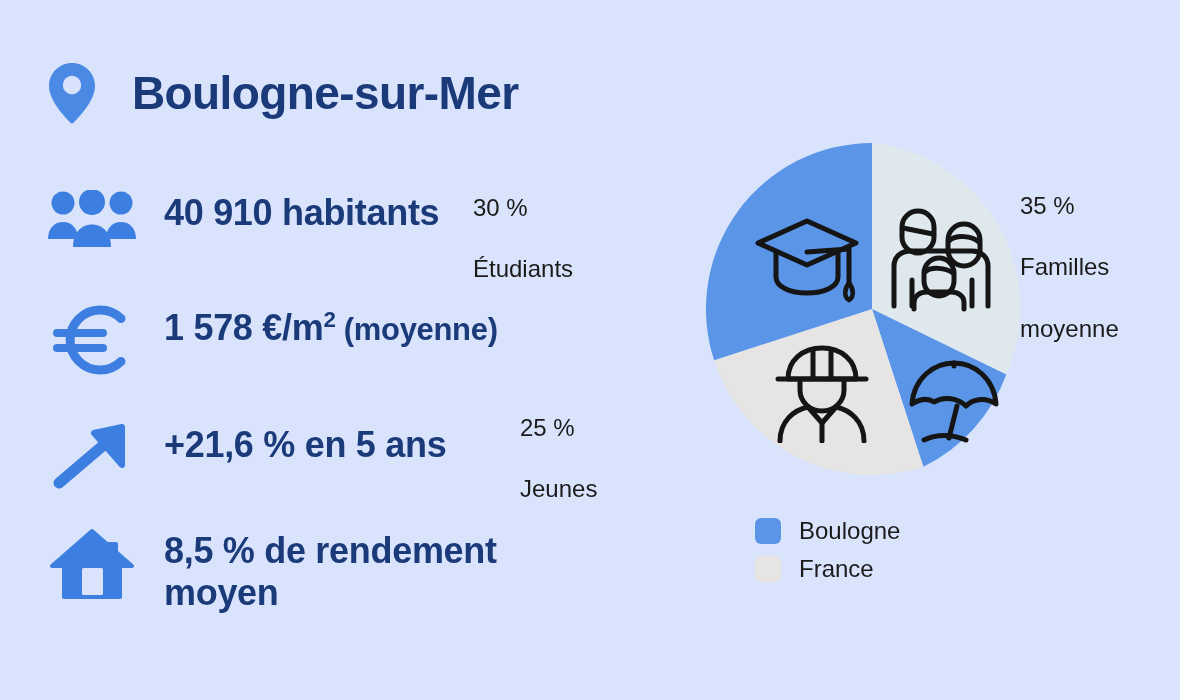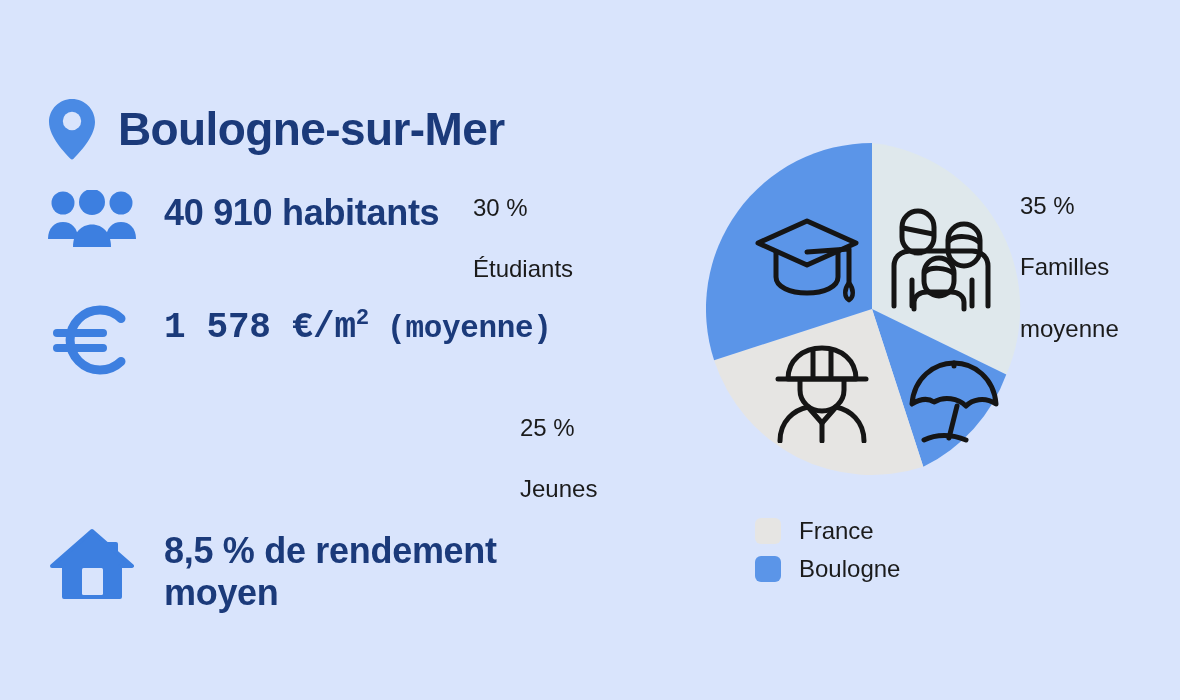--- a/index.html
+++ b/index.html
@@ -29,22 +29,21 @@
     width: 620px;
     height: 700px;
   }
 
   .title-row {
     position: absolute;
     left: 48px;
     top: 62px;
     display: flex;
     align-items: center;
-    gap: 22px;
-    margin-top: 36px;
+    gap: 36px;
   }
   .pin-icon { width: 48px; height: 62px; display:block; }
   .city-title {
     font-size: 46px;
     font-weight: bold;
     color: #1b3a7a;
     letter-spacing: -0.6px;
     white-space: nowrap;
     line-height: 1;
   }
@@ -74,21 +73,21 @@
   .stat-text .sup {
     font-size: 0.62em;
     vertical-align: super;
     line-height: 0;
   }
   .stat-text .paren {
     font-size: 0.86em;
   }
 
   #row-habitants { top: 190px; }
-  #row-prix      { top: 305px; font-family: Liberation Mono, monospace; }
+  #row-prix      { top: 305px; }
   #row-evol      { top: 422px; }
   #row-rendement { top: 528px; }
 
   
   .chart-panel {
     position: absolute;
     left: 600px;
     top: 0;
     width: 580px;
     height: 700px;
@@ -196,20 +195,29 @@
       <span class="stat-icon-wrap">
         <svg width="78" height="70" viewBox="0 0 78 70" xmlns="http://www.w3.org/2000/svg">
           <path d="M68 13.5 A30 30 0 1 0 68 56.5" fill="none" stroke="#3d7fe0" stroke-width="9" stroke-linecap="round"></path>
           <line x1="4" y1="28" x2="50" y2="28" stroke="#3d7fe0" stroke-width="8" stroke-linecap="round"></line>
           <line x1="4" y1="43" x2="50" y2="43" stroke="#3d7fe0" stroke-width="8" stroke-linecap="round"></line>
         </svg>
       </span>
       <span class="stat-text"><span>1 578 €/m</span><span class="sup">2</span><span class="paren"> (moyenne)</span></span>
     </div>
 
+    <div class="stat-row" id="row-evol">
+      <span class="stat-icon-wrap">
+        <svg width="84" height="70" viewBox="0 0 84 70" xmlns="http://www.w3.org/2000/svg">
+          <line x1="9" y1="61" x2="62" y2="16" stroke="#3d7fe0" stroke-width="11" stroke-linecap="round"></line>
+          <path d="M72 5 L72 43 L44 11 Z" fill="#3d7fe0" stroke="#3d7fe0" stroke-width="6" stroke-linejoin="round"></path>
+        </svg>
+      </span>
+      <span class="stat-text">+21,6 % en 5 ans</span>
+    </div>
 
     <div class="stat-row" id="row-rendement">
       <span class="stat-icon-wrap">
         <svg width="84" height="72" viewBox="0 0 84 72" xmlns="http://www.w3.org/2000/svg">
           <rect x="56" y="14" width="12" height="22" rx="2" fill="#3d7fe0"></rect>
           <path d="M42 3 L82 38 L70 38 L70 69 L14 69 L14 38 L2 38 Z" fill="#3d7fe0" stroke="#3d7fe0" stroke-width="4" stroke-linejoin="round"></path>
           <rect x="32" y="40" width="21" height="27" rx="1.5" fill="#d9e4fc"></rect>
         </svg>
       </span>
       <span class="stat-text">8,5 % de rendement moyen</span>
@@ -296,22 +304,22 @@
     </div>
 
 
     <div class="pie-label" id="label-jeunes">
       <div>25 %</div>
       <div>Jeunes</div>
     </div>
 
     <div class="legend">
       <div class="legend-item">
+        <span class="legend-swatch" id="sw0" style="background: rgb(91, 149, 232);"></span>
+        <span class="legend-label">Boulogne</span>
+      </div>
+      <div class="legend-item">
         <span class="legend-swatch" id="sw1" style="background: rgb(230, 229, 227);"></span>
         <span class="legend-label">France</span>
       </div>
-      <div class="legend-item">
-        <span class="legend-swatch" id="sw0" style="background: rgb(91, 149, 232);"></span>
-        <span class="legend-label">Boulogne</span>
-      </div>
     </div>
   </div>
 </div>
 
 </body></html>

